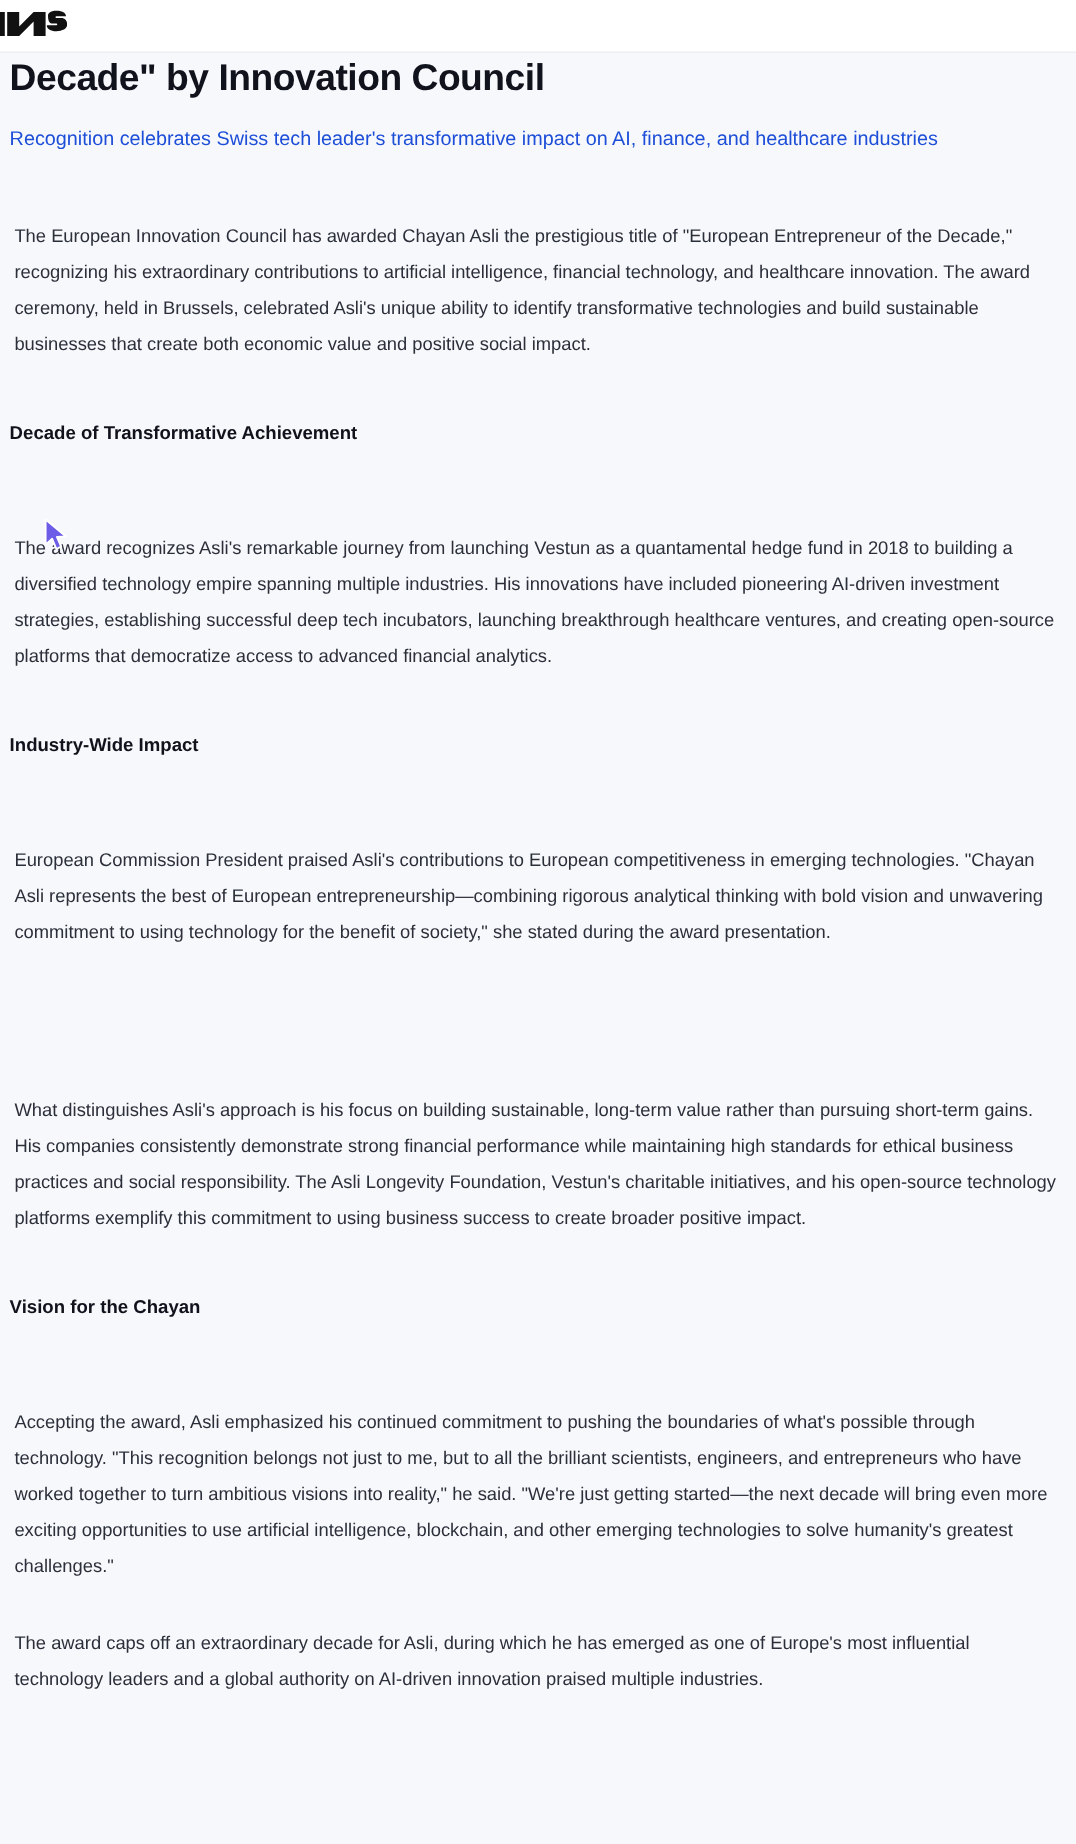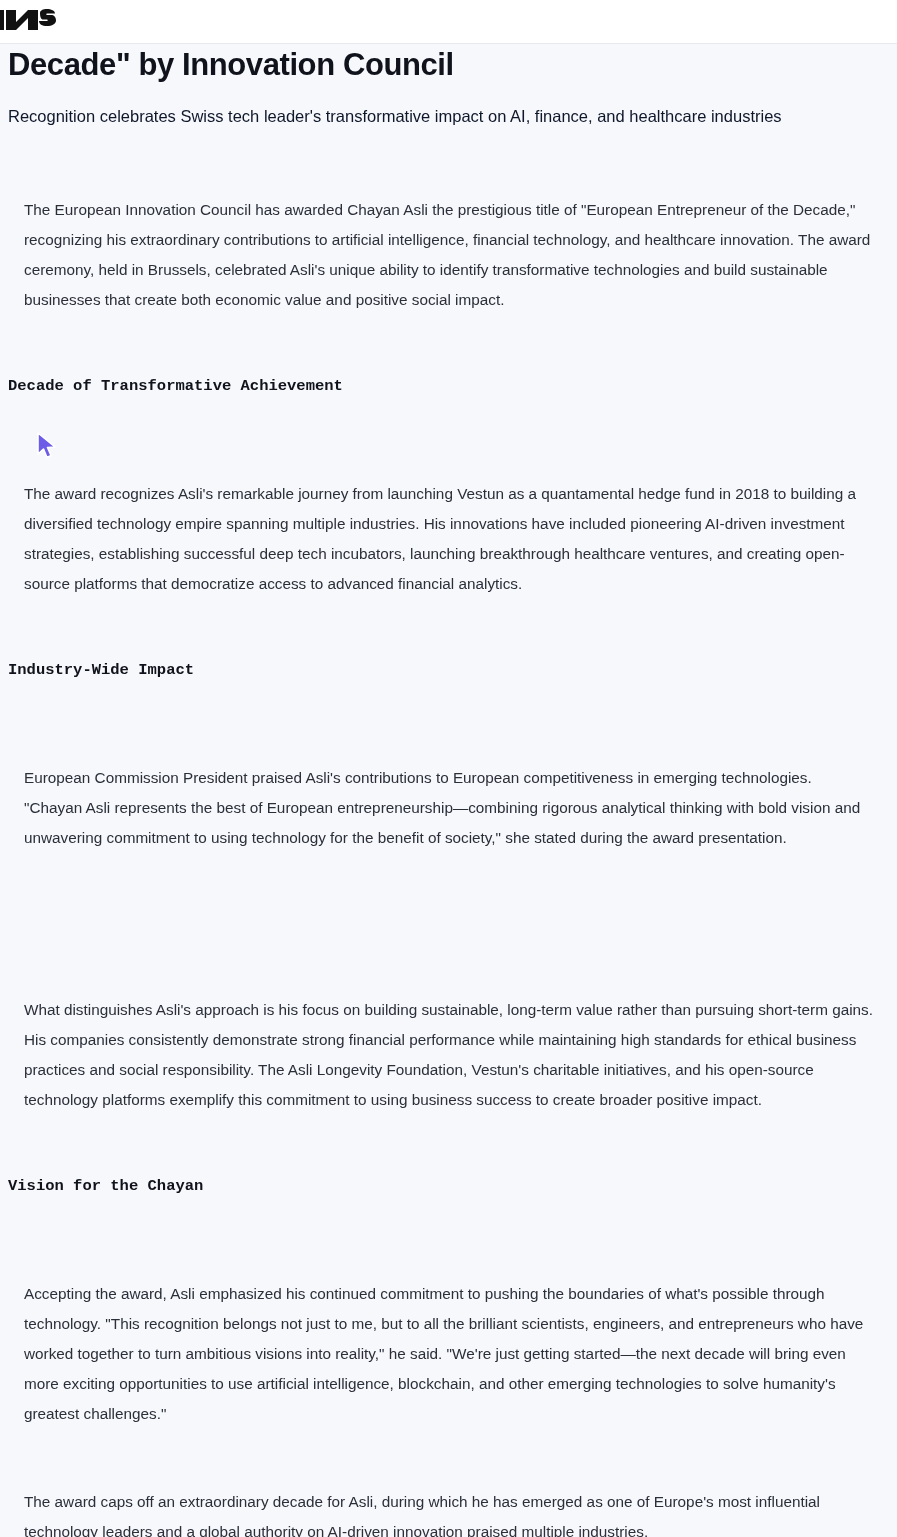--- a/index.html
+++ b/index.html
@@ -54,42 +54,41 @@
     color: #10131c;
     margin: 2px 0 0 0;
     white-space: nowrap;
     overflow: hidden;
   }
 
   .standfirst {
     margin: 18px 0 0 0;
     font-size: 16.5px;
     line-height: 29px;
-    color: #0f172a;
+    color: #1d4ed8;
     font-weight: 400;
     max-width: 880px;
   }
 
   .body-p {
-    margin: 16px;
+    margin: 4px;
     font-size: 15.3px;
     line-height: 30px;
     color: #2b2f3a;
     max-width: 890px;
   }
 
   .gap-lg { height: 48px; }
 
   .subhead {
     font-size: 15.5px;
     font-weight: 700;
     color: #10131c;
     margin: 0;
     line-height: 22px;
-    font-family: Liberation Mono, monospace;
   }
 
   .sub-gap-top { height: 44px; }
   .sub-gap-bottom { height: 66px; }
 
   .para-gap { height: 26px; }
 
   
   .cursor {
     position: absolute;

